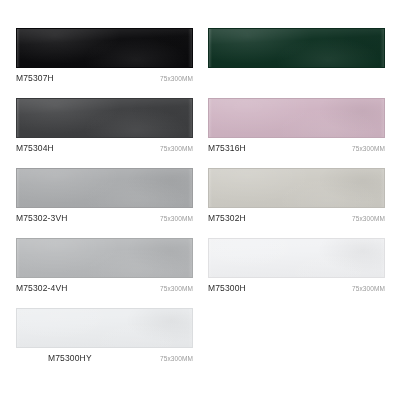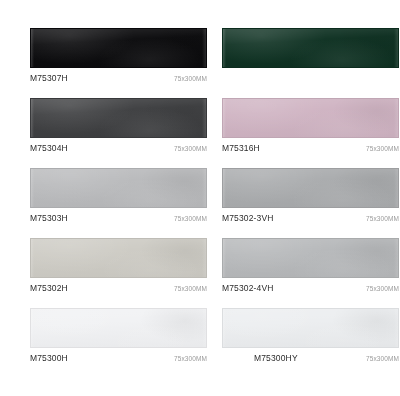--- a/index.html
+++ b/index.html
@@ -26,21 +26,20 @@
     grid-template-rows: repeat(5, 56px);
     column-gap: 15px;
     row-gap: 14px;
     align-content: start;
   }
 
   .tile-card {
     display: flex;
     flex-direction: column;
     width: 177px;
-    margin-left: 14px;
   }
 
   .tile-swatch {
     position: relative;
     width: 177px;
     height: 40px;
     box-sizing: border-box;
     border: 1px solid rgba(0,0,0,0.07);
     overflow: hidden;
     background-repeat: no-repeat;
@@ -120,27 +119,20 @@
   </div>
 
   <div class="tile-card">
     <div class="tile-swatch" style="background-color: rgb(207, 179, 194);"></div>
     <div class="tile-meta">
       <span class="tile-code" style="color: rgb(43, 43, 43);">M75316H</span>
       <span class="tile-size" style="color: rgb(154, 154, 154);">75x300MM</span>
     </div>
   </div>
 
-  <div class="tile-card">
-    <div class="tile-swatch" style="background-color: rgb(185, 186, 188);"></div>
-    <div class="tile-meta">
-      <span class="tile-code" style="color: rgb(43, 43, 43);">M75303H</span>
-      <span class="tile-size" style="color: rgb(154, 154, 154);">75x300MM</span>
-    </div>
-  </div>
 
   <div class="tile-card">
     <div class="tile-swatch" style="background-color: rgb(169, 171, 173);"></div>
     <div class="tile-meta">
       <span class="tile-code" style="color: rgb(43, 43, 43);">M75302-3VH</span>
       <span class="tile-size" style="color: rgb(154, 154, 154);">75x300MM</span>
     </div>
   </div>
 
   <div class="tile-card">

